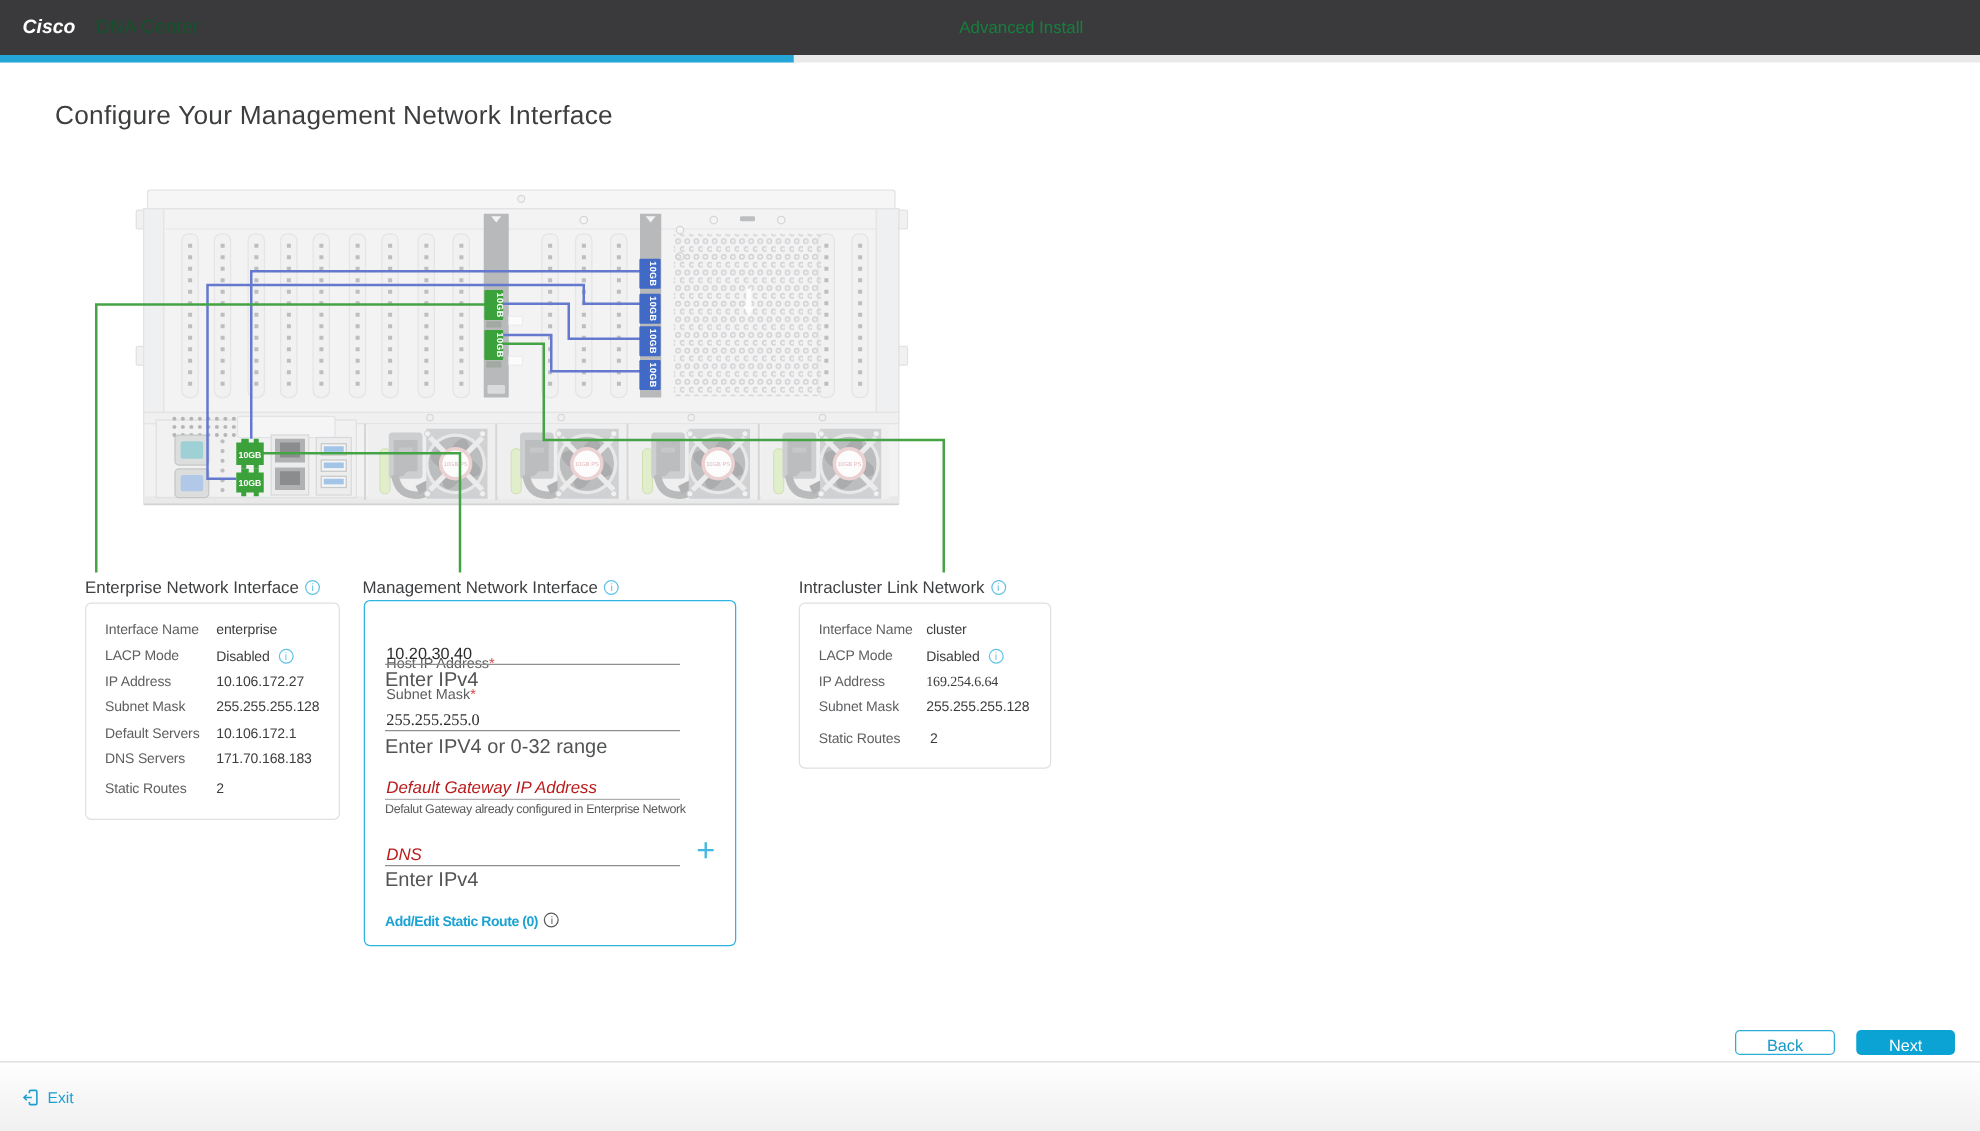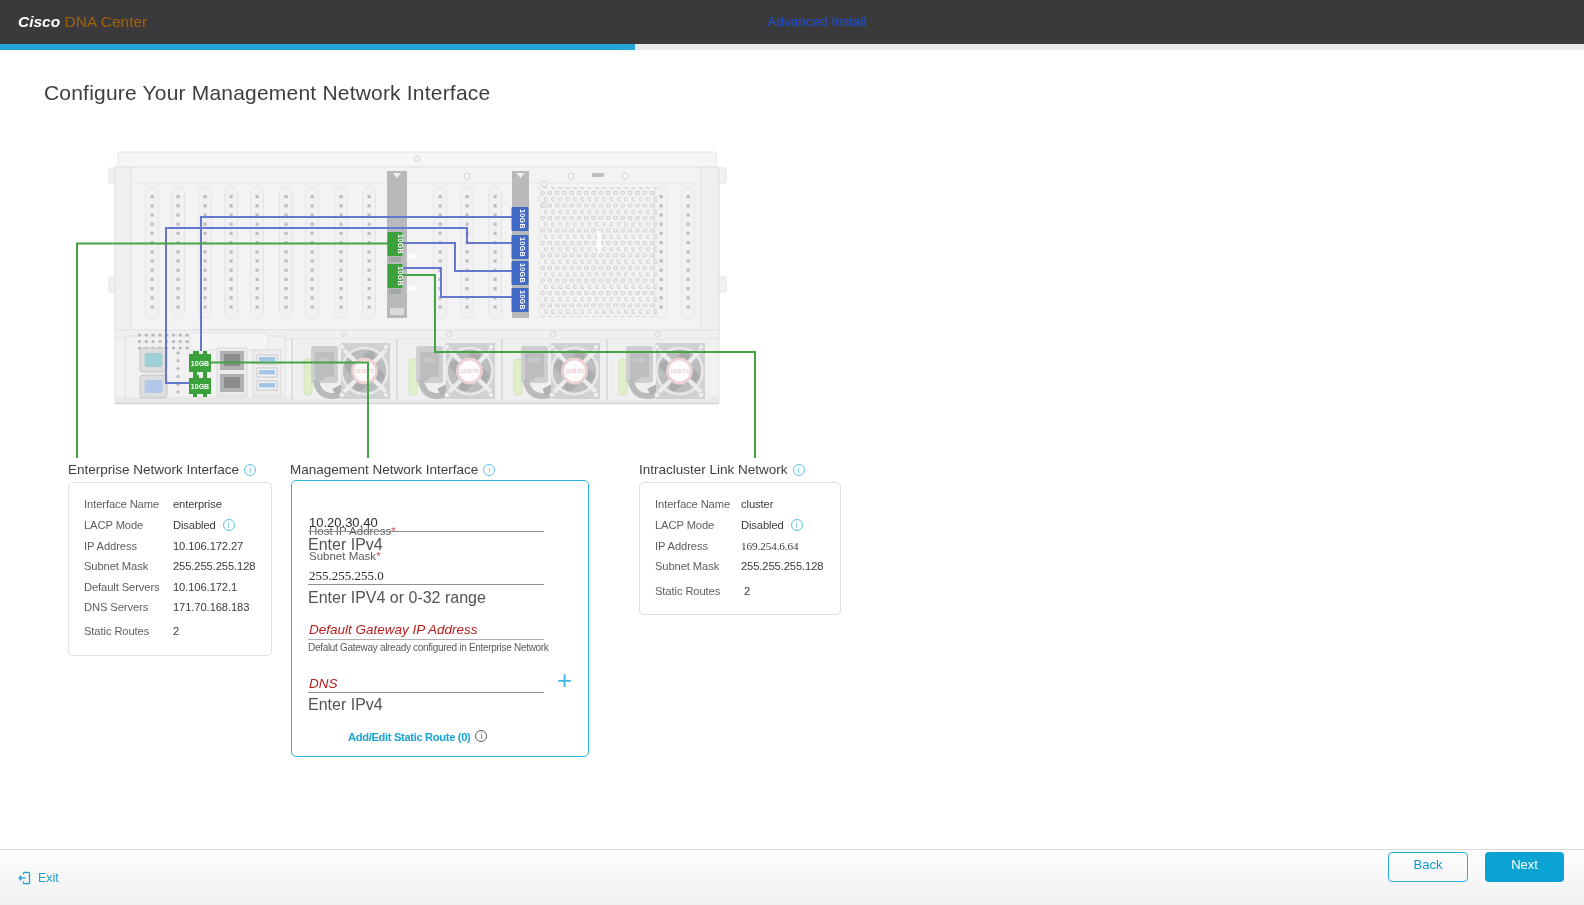--- a/index.html
+++ b/index.html
@@ -2,22 +2,22 @@
 <html><head>
 <meta charset="utf-8">
 <style>
 * { margin:0; padding:0; box-sizing:border-box; }
 html,body { width:1584px; height:905px; overflow:hidden; background:#fff;
   font-family:"Liberation Sans", sans-serif; }
 .abs { position:absolute; }
 #topbar { position:absolute; left:0; top:0; width:1584px; height:44px; background:#3a3a3c; }
 #brand { position:absolute; left:18px; top:0; height:44px; line-height:44px; font-size:15.5px; color:#fff; }
 #brand b { font-weight:bold;font-style:italic; }
-#brand span { color:#a16207; font-weight:400; }
-#wizname { position:absolute; left:817px; top:0; height:52px; line-height:44px; font-size:13.5px; color:#1d4ed8; transform:translateX(-50%); }
+#brand span { color:#14532d; font-weight:400;margin-left:12px; }
+#wizname { position:absolute; left:817px; top:0; height:52px; line-height:44px; font-size:13.5px; color:#15803d; transform:translateX(-50%); }
 #progress { position:absolute; left:0; top:44px; width:1584px; height:6px; background:#e9e9ea; }
 #progress .fill { position:absolute; left:0; top:0; width:635px; height:6px; background:#24a7d8; }
 h1 { position:absolute; left:44px; top:81px; font-size:21px; font-weight:400; color:#3d3e40; letter-spacing:0.2px; }
 .sect { position:absolute; top:462px; font-size:13.5px; color:#3e3f41; }
 .info { display:inline-block; width:12px; height:12px; border:1px solid #5ec3e6; border-radius:50%;
   color:#5ec3e6; font-size:8.5px; line-height:10px; text-align:center; vertical-align:1px; margin-left:5px; }
 .info.dark { border-color:#5a5b5d; color:#5a5b5d; }
 .card { position:absolute; background:#fff; border:1px solid #dfe0e1; border-radius:5px; }
 .card.hl { border:1px solid #2db4e1; }
 .row { position:absolute; font-size:11.2px; letter-spacing:-0.1px; }
@@ -27,21 +27,21 @@
 .flabel { position:absolute; font-size:11.5px; color:#5d5e60; }
 .flabel .req { color:#d6494f; }
 .fvalue { position:absolute; font-size:13px; color:#2b2c2e; }
 .fline { position:absolute; height:1px; background:#8e8f91; }
 .fhelp { position:absolute; font-size:16px; color:#535456; }
 .fph { position:absolute; font-size:13.5px; color:#b91c1c;font-style:italic; }
 #footer { position:absolute; left:0; top:849px; width:1584px; height:56px;
   background:linear-gradient(#fefefe,#f0f0f1); border-top:1px solid #d9d9da; }
 #exit { position:absolute; left:18px; top:871px; font-size:12.5px; color:#1ba0d2; }
 #exit svg { vertical-align:-3px; margin-right:6px; }
-.btn { position:absolute; top:824px; height:30px; border-radius:4px; font-size:13px; text-align:center; line-height:24px;margin-top:28px; }
+.btn { position:absolute; top:824px; height:20px; border-radius:4px; font-size:13px; text-align:center; line-height:24px; }
 #back { left:1388px; width:80px; border:1px solid #2aaed8; color:#1399c7; background:transparent; }
 #next { left:1485px; width:79px; background:#0ba3d3; color:#fff; line-height:26px; }
 </style>
 </head>
 <body>
 <div id="topbar"></div>
 <div id="brand"><b>Cisco</b> <span>DNA Center</span></div>
 <div id="wizname">Advanced Install</div>
 <div id="progress">
     <div class="fill"></div>
@@ -498,21 +498,21 @@
 <div class="fvalue" style="left:309px; top:568px;font-family:Liberation Serif, serif;">255.255.255.0</div>
 <div class="fline" style="left:308px; top:584px; width:236px;"></div>
 <div class="fhelp" style="left:308px; top:589px; width:236px;">Enter IPV4 or 0-32 range</div>
 <div class="fph" style="left:309px; top:622px;">Default Gateway IP Address</div>
 <div class="fline" style="left:308px; top:639px; width:236px; background:#aeafb1;"></div>
 <div class="fhelp" style="left:308px; top:642px; width:300px; text-align:left; font-size:10px; letter-spacing:-0.3px; white-space:nowrap; color:#5a5b5d;">Defalut Gateway already configured in Enterprise Network</div>
 <div class="fph" style="left:309px; top:676px;">DNS</div>
 <div class="fline" style="left:308px; top:692px; width:236px;"></div>
 <div class="fhelp" style="left:308px; top:696px; width:236px;">Enter IPv4</div>
 <div class="abs" style="left:557px; top:665px; font-size:26px; font-weight:300; color:#41b7e2;">+</div>
-<div class="abs" style="left:308px; top:730px; font-size:11.2px; letter-spacing:-0.35px; font-weight:bold; color:#1ba3d3;margin-left:40px;">Add/Edit Static Route (0)<span class="info dark" style="font-weight:400; vertical-align:2px;">i</span></div>
+<div class="abs" style="left:308px; top:730px; font-size:11.2px; letter-spacing:-0.35px; font-weight:bold; color:#1ba3d3;">Add/Edit Static Route (0)<span class="info dark" style="font-weight:400; vertical-align:2px;">i</span></div>
 
 <div class="card" style="left:639px; top:482px; width:202px; height:133px;"></div>
 <div class="row" style="left:639px; top:498px; width:202px;">
     <span class="lb">Interface Name</span>
     <span class="vl" style="left:102px;">cluster</span>
   </div>
 <div class="row" style="left:639px; top:519px; width:202px;">
     <span class="lb">LACP Mode</span>
     <span class="vl" style="left:102px;">Disabled<span class="info" style="margin-left:7px;">i</span></span>
   </div>

